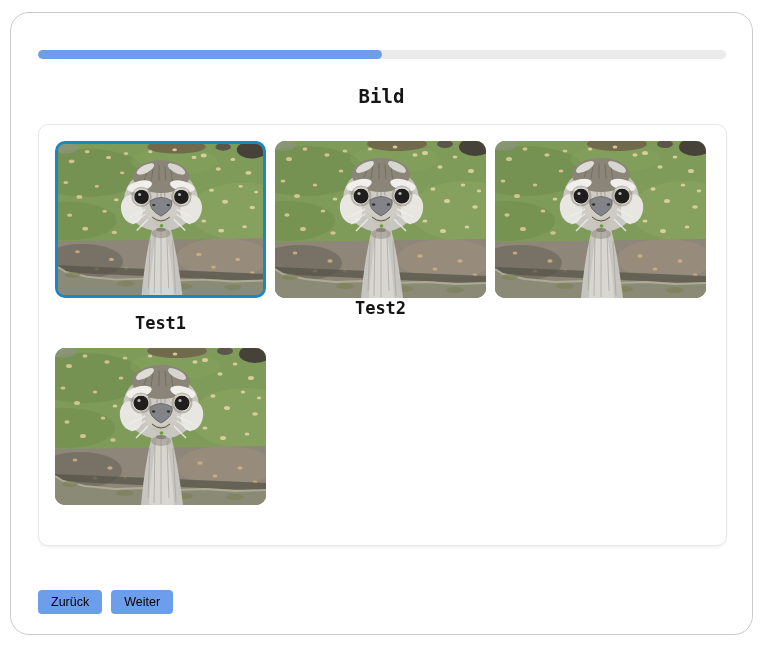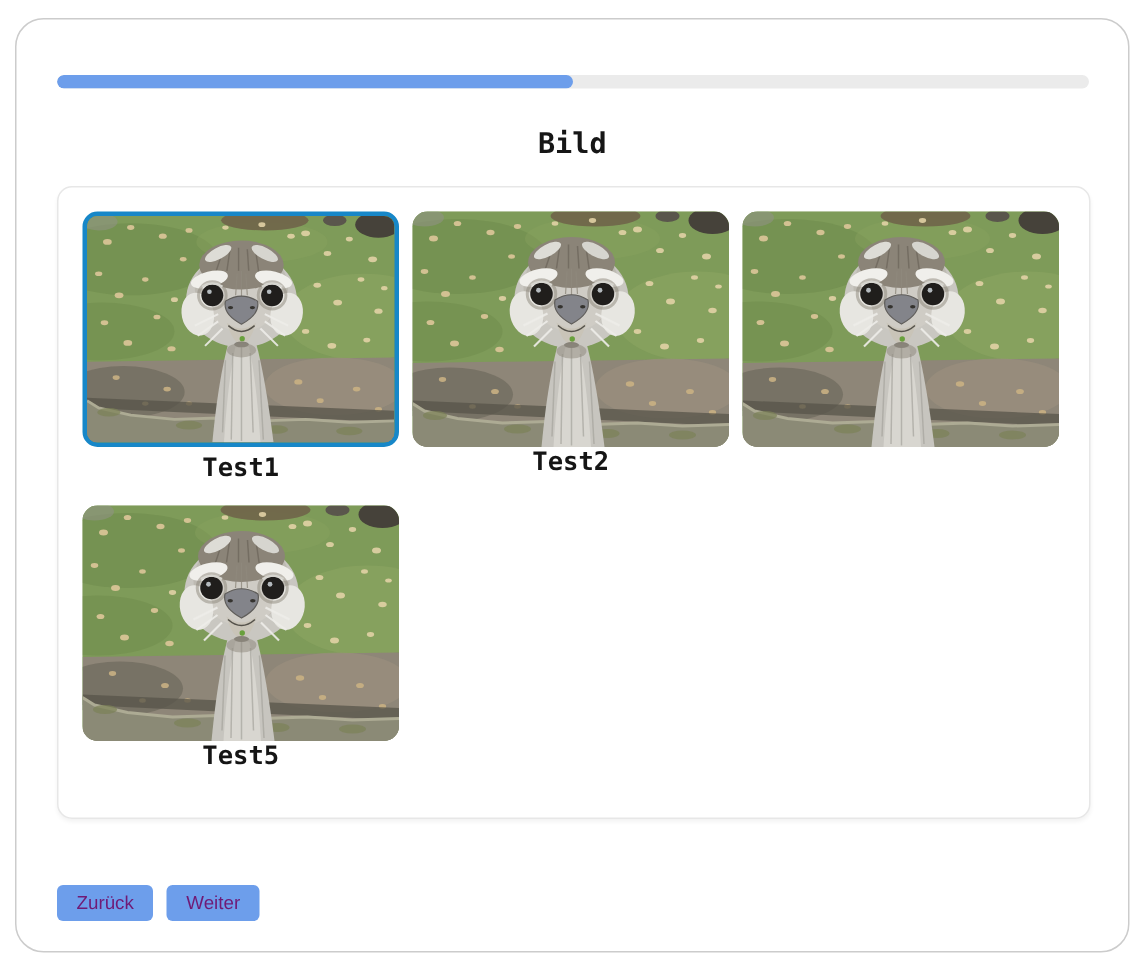--- a/index.html
+++ b/index.html
@@ -38,26 +38,26 @@
     box-sizing:border-box;background:#7e9b59;
   }
   .tile.selected .photo-frame{
     border:3px solid #1787c8;border-radius:10px;
   }
   .photo{display:block;width:100%;height:100%;}
   .tile figcaption{
     font-family:"DejaVu Sans Mono",monospace;font-weight:bold;font-size:17px;
     color:#151515;
   }
-  .tile.selected figcaption{margin-top:4px;}
+  .tile.selected figcaption{margin-top:15px;}
   .nav{
     position:absolute;left:27px;top:577px;display:flex;gap:9px;
   }
   .nav button{
-    background:#6d9eeb;color:#701a75;border:none;border-radius:4px;
+    background:#6d9eeb;color:#000000;border:none;border-radius:4px;
     height:24px;padding:0 13px;font-family:"Liberation Sans",sans-serif;
     font-size:12.5px;line-height:24px;cursor:pointer;
   }
   .defs-hidden{position:absolute;width:0;height:0;overflow:hidden;}
 </style>
 </head>
 <body>
 
 <svg class="defs-hidden" aria-hidden="true">
   <defs>
@@ -234,21 +234,20 @@
         </div>
       </figure>
 
 
       <figure class="tile">
         <div class="photo-frame">
           <svg class="photo" viewBox="0 0 211 157" preserveAspectRatio="none">
               <use href="#rhea-photo"></use>
             </svg>
         </div>
-        <figcaption>Test5</figcaption>
       </figure>
 
     </div>
   </div>
 
   <div class="nav">
     <button>Zurück</button>
     <button>Weiter</button>
   </div>
 

